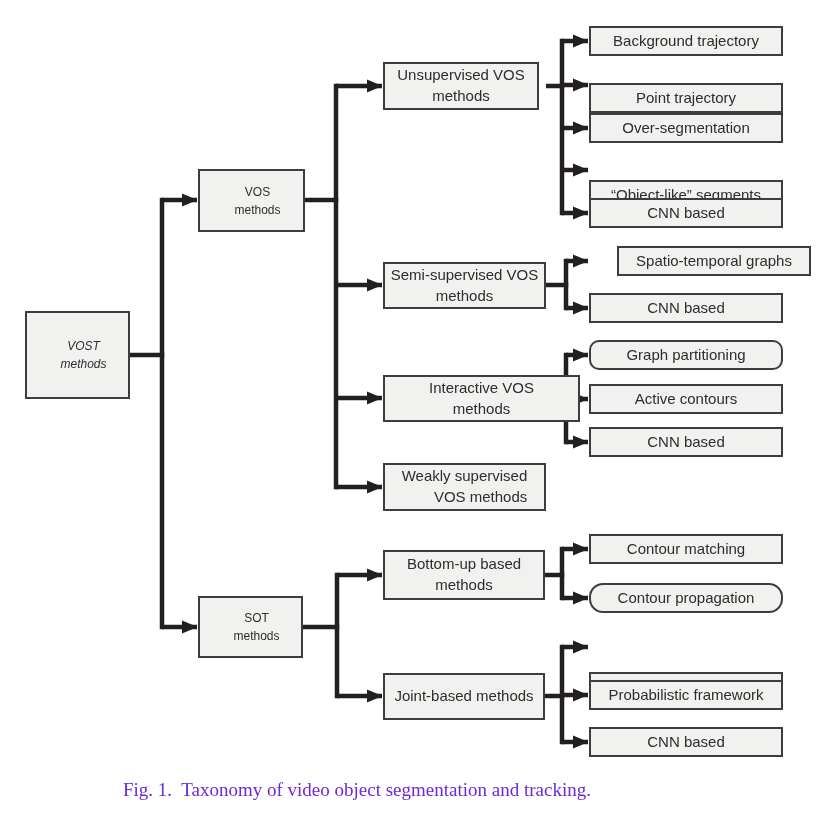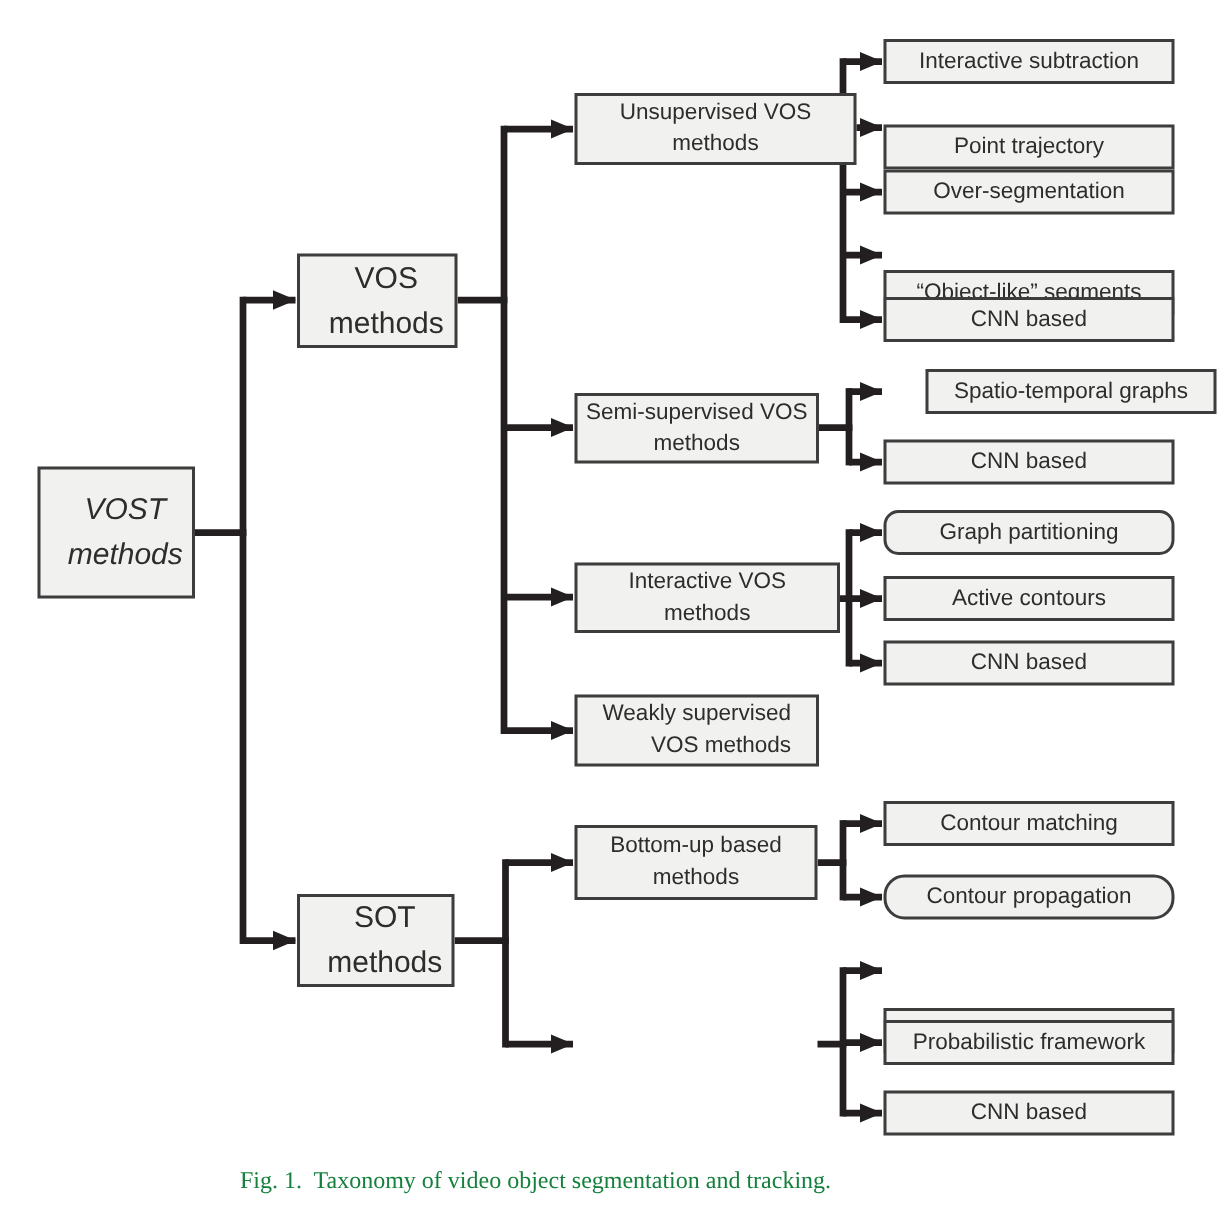--- a/index.html
+++ b/index.html
@@ -30,28 +30,28 @@
     border: 2px solid #3d3d3d;
     color: #2d2d2d;
     display: flex;
     align-items: center;
     justify-content: center;
     text-align: center;
     font-size: 15px;
     line-height: 1.38;
     white-space: pre-line;
   }
-  .lvl-root { font-size: 20px; line-height: 1.5; padding-left: 12px; }
+  .lvl-root { font-size: 12px; line-height: 1.5; padding-left: 12px; }
   
   .n-vost     { left: 25px;  top: 311px; width: 105px; height: 88px; font-style: italic; }
   .n-vos      { left: 198px; top: 169px; width: 107px; height: 63px; }
   .n-sot      { left: 198px; top: 596px; width: 105px; height: 62px; }
-  .n-unsup    { left: 383px; top: 62px;  width: 188px; height: 48px; }
+  .n-unsup    { left: 383px; top: 62px;  width: 156px; height: 48px; }
   .n-semi     { left: 383px; top: 262px; width: 163px; height: 47px; }
-  .n-inter    { left: 383px; top: 375px; width: 177px; height: 47px; }
+  .n-inter    { left: 383px; top: 375px; width: 197px; height: 47px; }
   .n-weak     { left: 383px; top: 463px; width: 163px; height: 48px; text-align: right; }
   .n-bottomup { left: 383px; top: 550px; width: 162px; height: 50px; }
   .n-joint    { left: 383px; top: 673px; width: 162px; height: 47px; }
   
   .leaf  { left: 589px; width: 194px; height: 30px; }
   .n-l1  { top: 26px; }
   .n-l2  { top: 83px; }
   .n-l3  { top: 113px; }
   .n-l4  { top: 155px; margin-top: 25px; }
   .n-l5  { top: 198px; }
@@ -64,22 +64,22 @@
   .n-l12 { top: 583px; border-radius: 14px; }
   .n-l13 { top: 632px; margin-top: 40px; }
   .n-l14 { top: 680px; }
   .n-l15 { top: 727px; }
   .caption {
     position: absolute;
     left: 357px;
     top: 779px;
     transform: translateX(-50%);
     font-family: "Liberation Serif", serif;
-    font-size: 16px;
-    color: #15803d;
+    font-size: 19px;
+    color: #6d28d9;
     white-space: pre;
   }
 </style>
 </head>
 <body>
 
 <div class="stage">
 
   <svg class="connectors" width="820" height="818" viewBox="0 0 820 818" xmlns="http://www.w3.org/2000/svg">
     <defs>
@@ -150,22 +150,23 @@
 methods</div>
   <div class="node n-semi">Semi-supervised VOS
 methods</div>
   <div class="node n-inter">Interactive VOS
 methods</div>
   <div class="node n-weak">Weakly supervised
 VOS methods</div>
 
   <div class="node n-bottomup">Bottom-up based
 methods</div>
+  <div class="node n-joint">Joint-based methods</div>
 
-  <div class="node leaf n-l1">Interactive subtraction</div>
+  <div class="node leaf n-l1">Background trajectory</div>
   <div class="node leaf n-l2">Point trajectory</div>
   <div class="node leaf n-l3">Over-segmentation</div>
   <div class="node leaf n-l4">“Object-like” segments</div>
   <div class="node leaf n-l5">CNN based</div>
 
   <div class="node leaf n-l6">Spatio-temporal graphs</div>
   <div class="node leaf n-l7">CNN based</div>
 
   <div class="node leaf n-l8">Graph partitioning</div>
   <div class="node leaf n-l9">Active contours</div>

